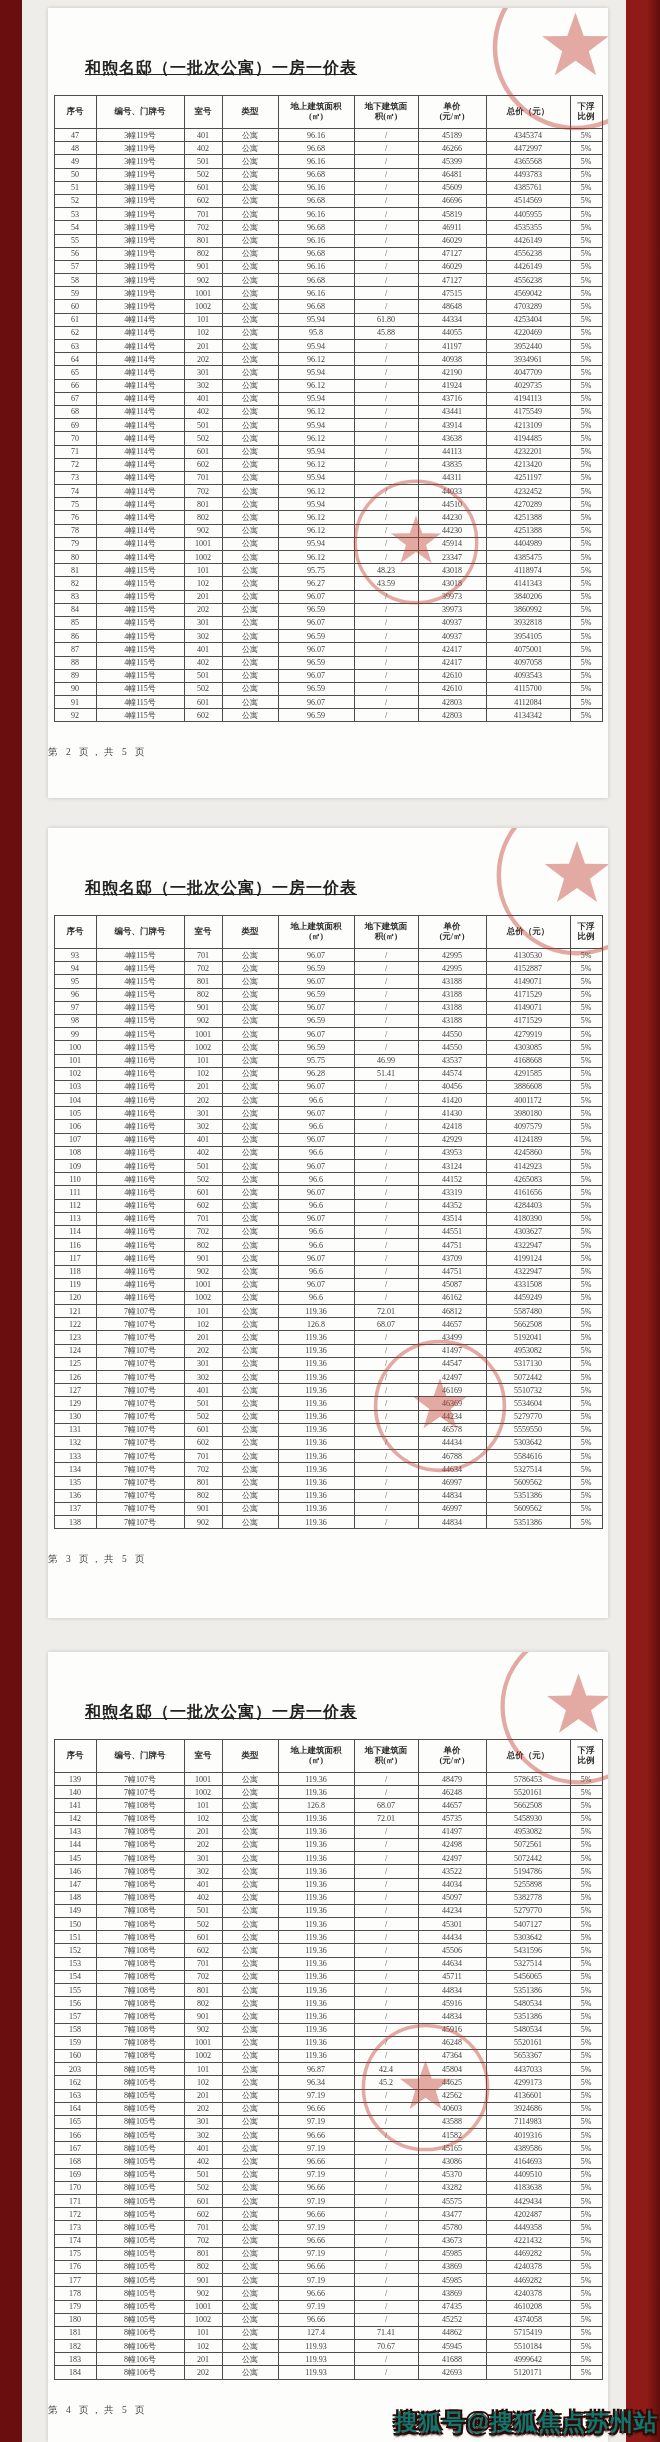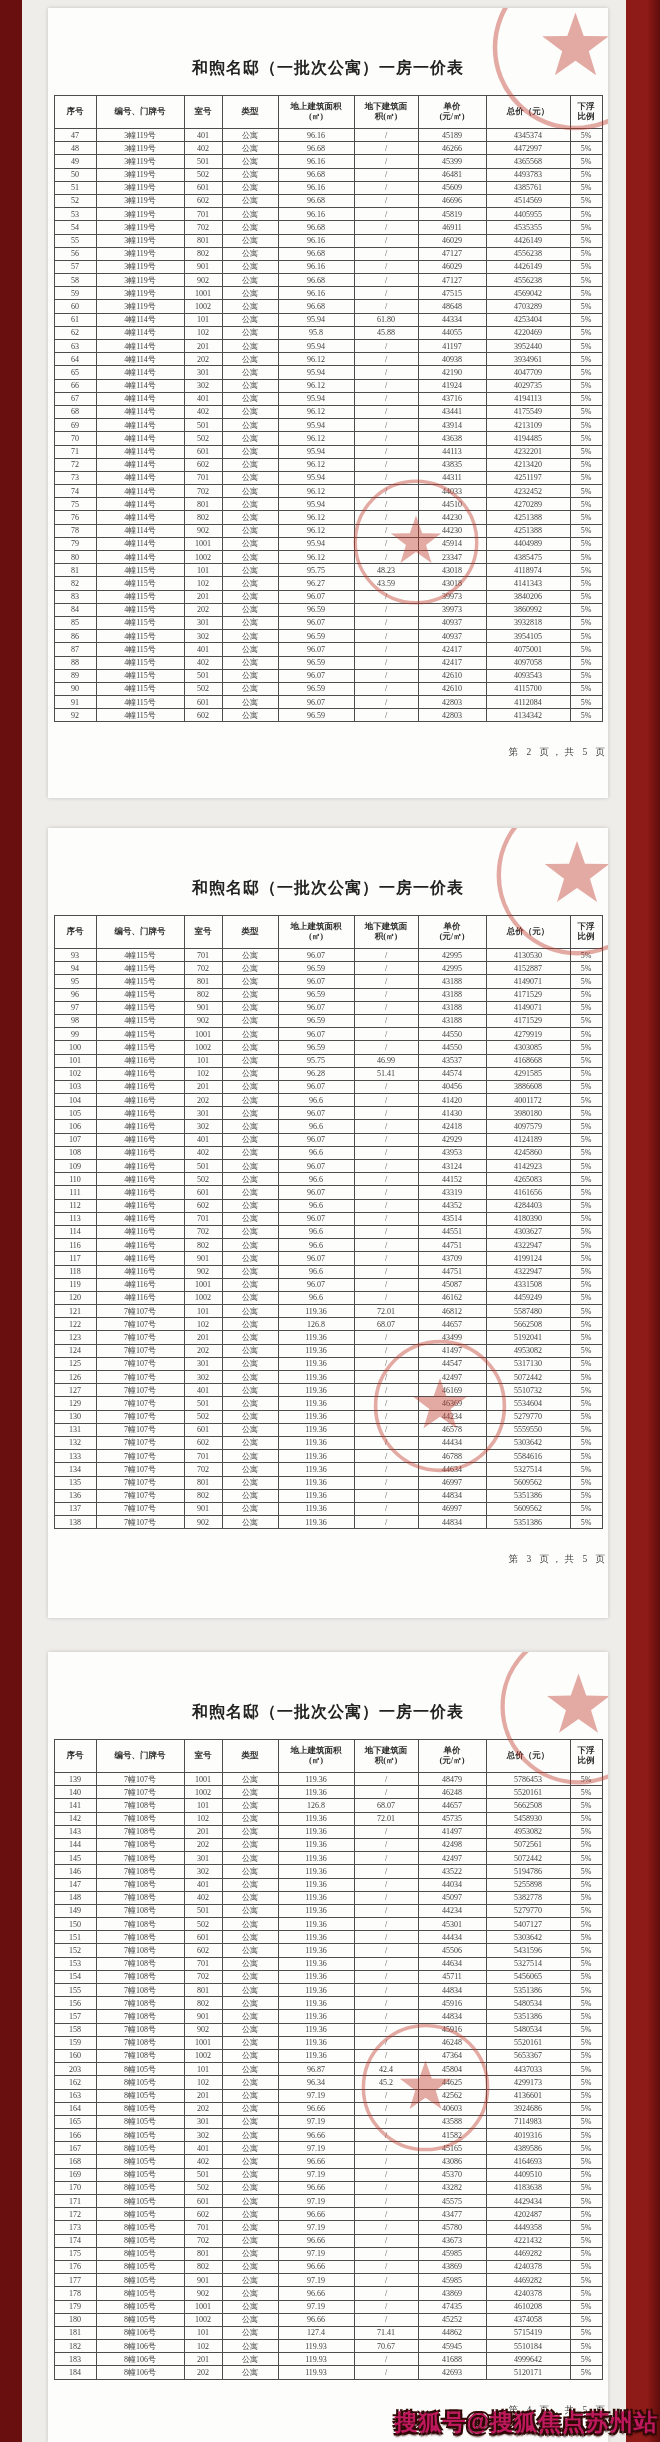--- a/index.html
+++ b/index.html
@@ -14,52 +14,54 @@
   .paper-area{position:absolute;left:22px;top:0;width:604px;height:2442px;background:#efedea;}
   .page{
     position:absolute;left:48px;width:560px;height:790px;
     background:#fdfdfb;box-shadow:0 0 4px rgba(0,0,0,.18);
     overflow:hidden;
   }
   .page.p1{top:8px;}
   .page.p2{top:828px;}
   .page.p3{top:1652px;}
   .page-title{
-    margin:50px auto 8px auto;text-align:center;
+    margin:50px auto 8px auto;text-align:left;
     font-size:16px;font-weight:bold;letter-spacing:1px;color:#222;
+    text-decoration:underline;
+    padding-left:37px;
   }
   table.price{
     border-collapse:collapse;table-layout:fixed;
     width:538px;margin:16px auto;
   }
   table.price th,table.price td{
     border:1px solid #4d4d4d;
     font-size:8px;line-height:1.15;
     text-align:center;vertical-align:middle;
     padding:0 1px;overflow:hidden;white-space:nowrap;
   }
   table.price th{
     font-size:8.5px;font-weight:bold;height:32px;
     white-space:pre-line;color:#2e2e2e;
   }
   table.price td{height:12.2px;color:#3d3d3d;}
   col.c0{width:42px;}  col.c1{width:88px;}  col.c2{width:38px;}
   col.c3{width:56px;}  col.c4{width:76px;}  col.c5{width:64px;}
   col.c6{width:68px;}  col.c7{width:84px;}  col.c8{width:32px;}
   .page-footer{
-    margin-top:24px;text-align:right;
+    margin-top:24px;text-align:left;
     font-size:9.5px;letter-spacing:3px;color:#444;
   }
   .stamp{position:absolute;opacity:.42;pointer-events:none;}
   .stamp svg{display:block;}
   .wm{
     position:absolute;right:2px;bottom:4px;z-index:9;
     font-size:23px;font-weight:bold;letter-spacing:1px;
     font-family:"Liberation Sans","DejaVu Sans",sans-serif;
-    color:#be185d;
+    color:#0f766e;
     text-shadow:-2px -2px 0 #2f0906,2px -2px 0 #2f0906,-2px 2px 0 #2f0906,2px 2px 0 #2f0906,0 3px 2px #2f0906;
   }
 </style>
 </head>
 <body>
 
 <div class="paper-area"></div>
 <div class="bar-left"></div>
 <div class="bar-right"></div>
 

